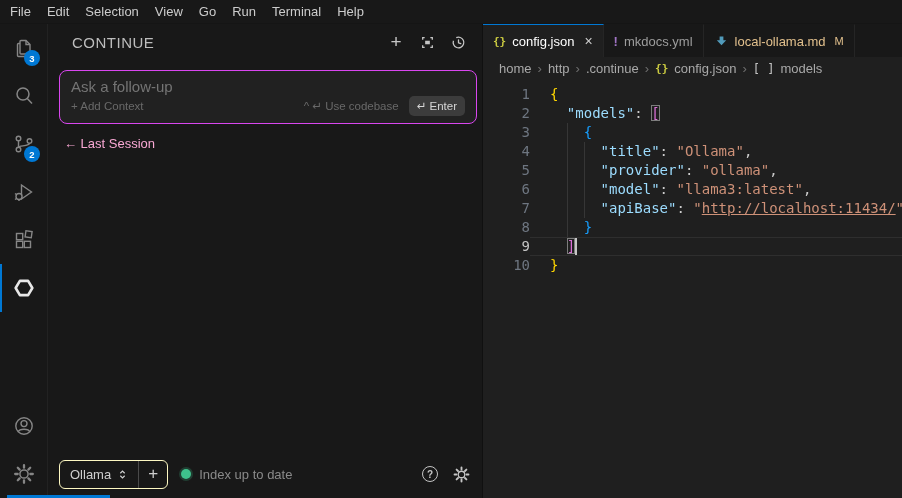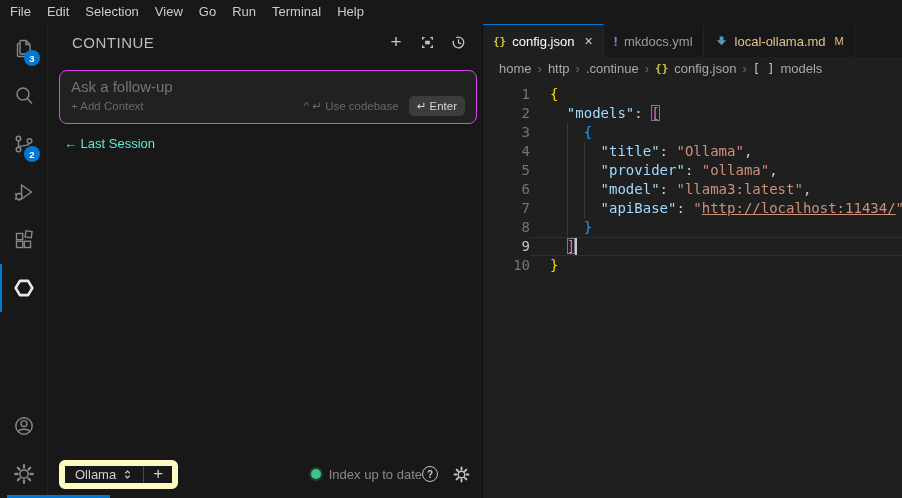--- a/index.html
+++ b/index.html
@@ -40,32 +40,32 @@
     justify-content:space-between; padding:7px 11px 7px 11px; }
   .ask-input { background:transparent; border:none; outline:none; resize:none;
     color:#d4d4d4; font-family:"Liberation Sans",sans-serif; font-size:15px; height:18px; width:100%; }
   .ask-input::placeholder { color:#747474; }
   .ask-bottom { display:flex; align-items:center; font-size:11.5px; color:#696969; }
   .add-context { flex:1; }
   .use-codebase { margin-right:10px; }
   .enter-btn { background:#3c3c3c; color:#d6d6d6; border-radius:5px; padding:3px 8px;
     font-size:11.5px; cursor:pointer; }
 
-  .last-session { margin:12px 0 0 16px; color:#5eead4; font-size:13px; cursor:pointer; }
+  .last-session { margin:12px 0 0 16px; color:#f9a8d4; font-size:13px; cursor:pointer; }
 
   .sidebar-footer { position:absolute; left:0; right:0; bottom:0; height:40px;
     display:flex; align-items:center; padding:0 11px 8px 11px; }
-  .model-group { display:flex; align-items:stretch; border:6px solid #fef9c3;
+  .model-group { display:flex; align-items:stretch; border:1px solid #fef9c3;
     border-radius:6px; height:29px; color:#cfcfcf; overflow:hidden; }
   .model-select { display:flex; align-items:center; gap:4px; padding:0 8px 0 10px;
     font-size:13px; cursor:pointer; }
   .model-divider { width:1px; background:#4a4a4a; }
   .model-add { width:28px; display:flex; align-items:center; justify-content:center;
     font-size:17px; font-weight:300; cursor:pointer; }
-  .index-status { display:flex; align-items:center; gap:8px; margin-left:13px; flex:1;justify-content:flex-end; }
+  .index-status { display:flex; align-items:center; gap:8px; margin-left:13px; flex:1; }
   .status-dot { width:10px; height:10px; border-radius:50%; background:#3ec28c;
     box-shadow:0 0 0 2px rgba(62,194,140,.22); }
   .status-text { color:#8a8a8a; font-size:13px; }
   .footer-icons { display:flex; align-items:center; gap:13px; color:#c5c5c5; }
   .help-circle { width:16px; height:16px; border:1.3px solid currentColor; border-radius:50%;
     display:flex; align-items:center; justify-content:center; font-size:10px; font-weight:bold; cursor:pointer; }
 
   .progress-sliver { position:absolute; left:7px; bottom:0; width:103px; height:3px;
     background:#0078d4; z-index:5; }
 

